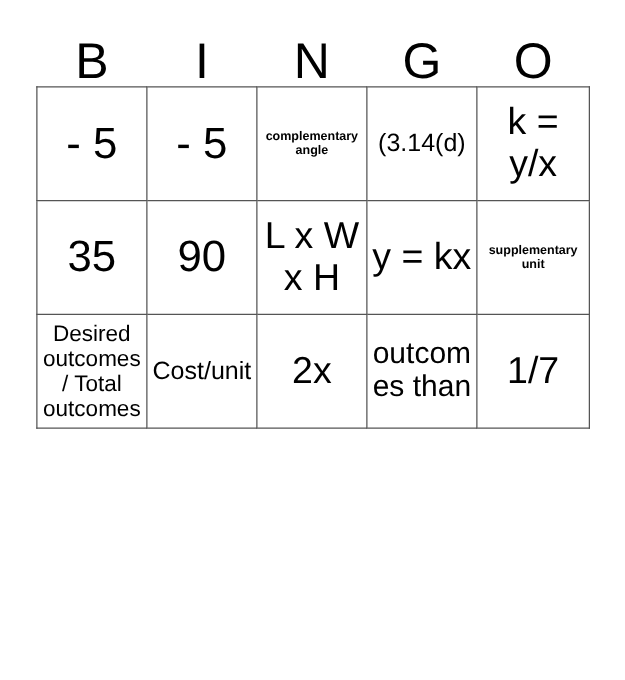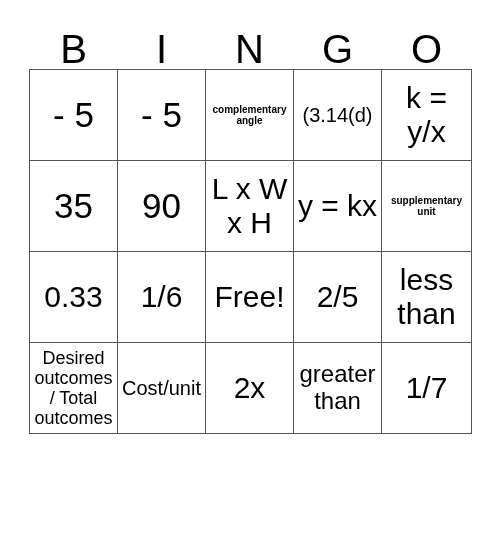--- a/index.html
+++ b/index.html
@@ -89,28 +89,21 @@
         <td class="cell fs-lg">k = y/x</td>
       </tr>
       <tr>
         <td class="cell fs-xl">35</td>
         <td class="cell fs-xl">90</td>
         <td class="cell fs-lg">L x W x H</td>
         <td class="cell fs-lg">y = kx</td>
         <td class="cell fs-xxs">supplementary unit</td>
       </tr>
       <tr>
-        <td class="cell fs-lg">0.33</td>
-        <td class="cell fs-lg">1/6</td>
-        <td class="cell fs-lg">Free!</td>
-        <td class="cell fs-lg">2/5</td>
-        <td class="cell fs-lg">less than</td>
-      </tr>
-      <tr>
         <td class="cell fs-xs">Desired outcomes/ Total outcomes</td>
         <td class="cell fs-sm">Cost/unit</td>
         <td class="cell fs-lg">2x</td>
-        <td class="cell fs-md">greater than</td>
+        <td class="cell fs-md">outcomes than</td>
         <td class="cell fs-lg">1/7</td>
       </tr>
     </tbody>
   </table>
 </div>
 
 </body></html>

